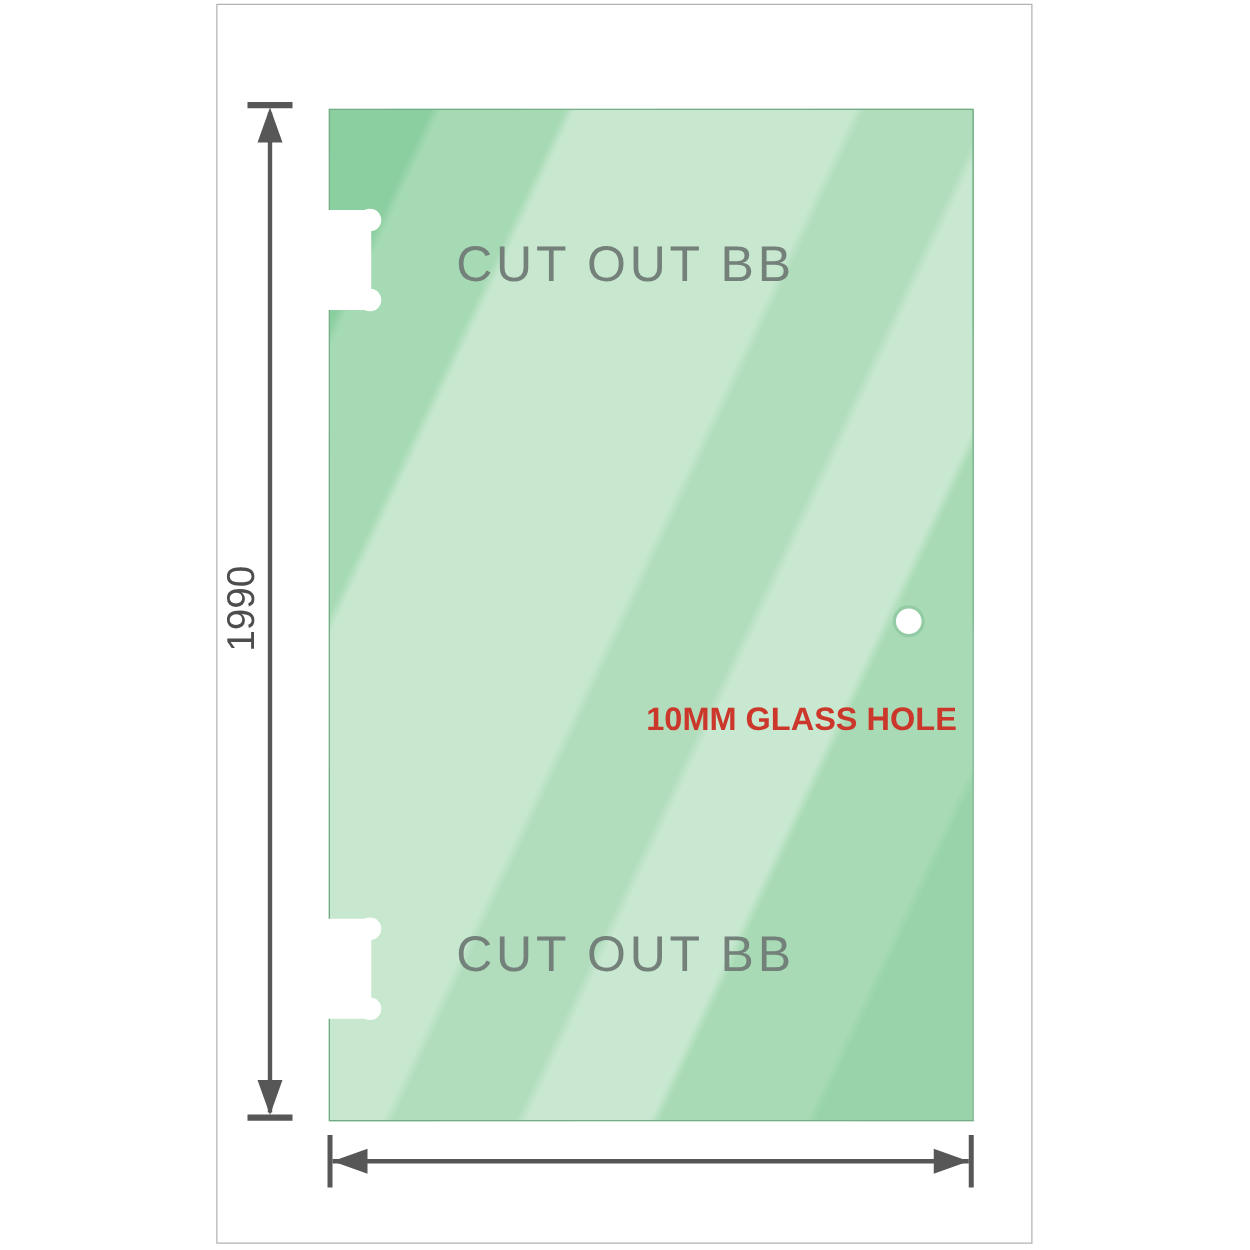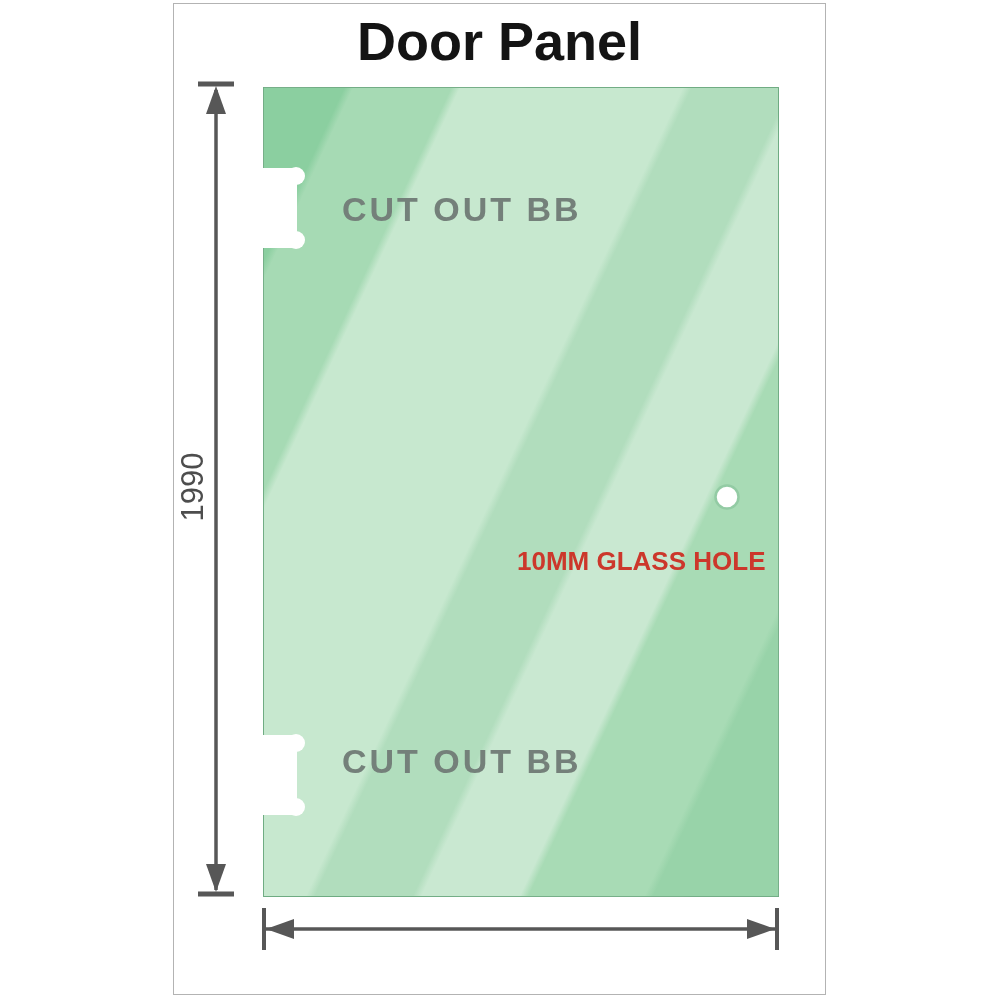--- a/index.html
+++ b/index.html
@@ -24,46 +24,45 @@
       #8bcfa0 0%, #8bcfa0 9%,
       #a6dab4 10%, #a6dab4 21%,
       #c7e8cf 22%, #c7e8cf 47%,
       #b1ddbd 48%, #b1ddbd 59%,
       #c9e8d1 60%, #c9e8d1 71%,
       #a8dbb5 72%, #a8dbb5 85%,
       #98d3a9 86%, #98d3a9 100%);
   }
   svg.overlay{position:absolute;left:0;top:0;width:1000px;height:1000px;}
   .cutout-label{
-    position:absolute;left:342px;font-size:34px;line-height:1;letter-spacing:3px;
-    color:#74807a;font-weight:700;white-space:nowrap;
+    position:absolute;left:365px;font-size:40px;line-height:1;letter-spacing:3px;
+    color:#74807a;font-weight:400;white-space:nowrap;
   }
   .cutout-label.top{top:192px;}
   .cutout-label.bottom{top:744px;}
   .hole-label{
-    position:absolute;left:517px;top:548px;font-size:26px;line-height:1;
+    position:absolute;left:517px;top:562px;font-size:26px;line-height:1;
     font-weight:700;color:#cc372b;white-space:nowrap;
   }
   .dim-height-label{
     position:absolute;left:133px;top:469px;width:120px;height:36px;text-align:center;
     font-size:31px;line-height:36px;color:#4d4d4d;transform:rotate(-90deg);
   }
   .dim-width-label{
     position:absolute;left:367px;top:942px;width:120px;text-align:center;
     font-size:31px;line-height:1.1;color:#4d4d4d;
   }
 </style>
 </head>
 <body>
 
 <div id="stage">
 
   <div class="frame"></div>
 
-  <div class="title">Door Panel</div>
 
   <div class="panel"></div>
 
   <svg class="overlay" viewBox="0 0 1000 1000" aria-hidden="true">
 
     <g stroke="#575757" fill="#575757">
       <line x1="216" y1="90" x2="216" y2="890" stroke-width="3.5"></line>
       <line x1="198" y1="84" x2="234" y2="84" stroke-width="5"></line>
       <line x1="198" y1="894" x2="234" y2="894" stroke-width="5"></line>
       <polygon points="216,86 206,114 226,114" stroke="none"></polygon>

